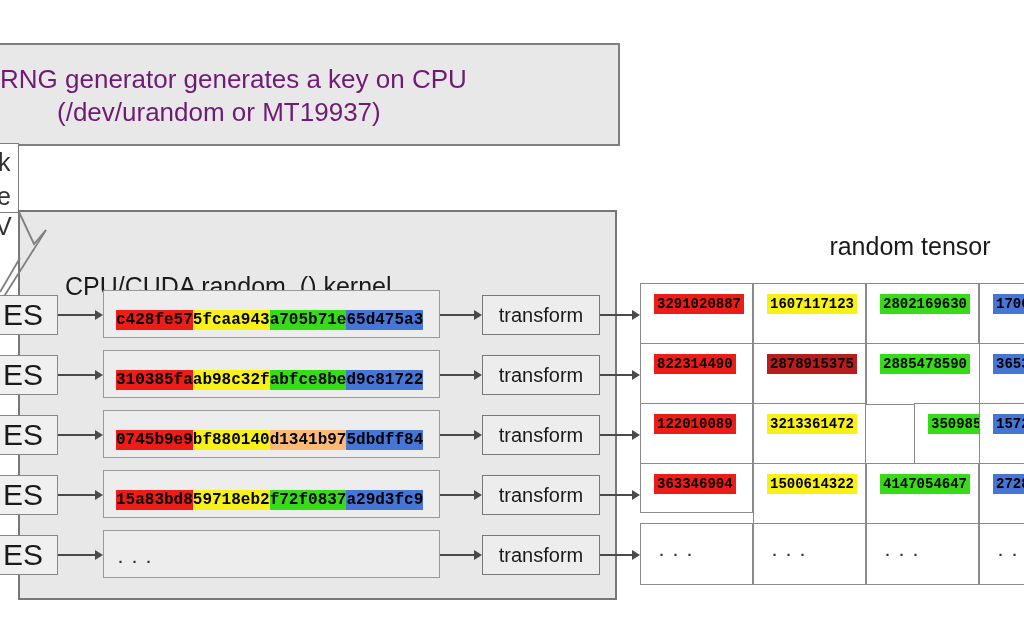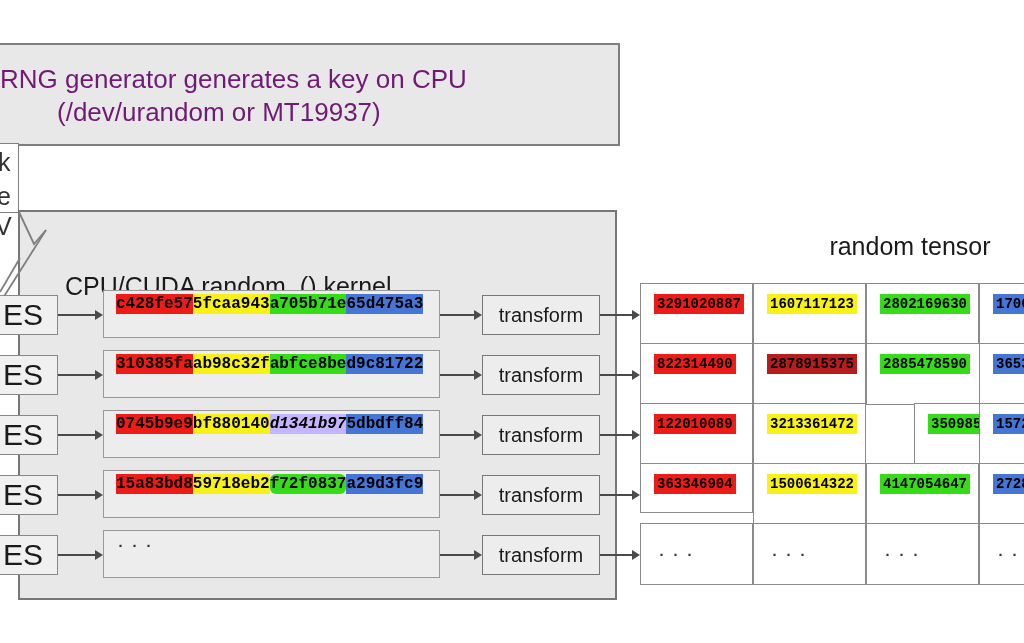--- a/index.html
+++ b/index.html
@@ -8,21 +8,21 @@
   .box{position:absolute;box-sizing:border-box;}
   .rng-box{left:-40px;top:43px;width:660px;height:103px;background:#e8e8e8;border:2px solid #7f7f7f;}
   .rng-line{position:absolute;font-size:26px;color:#701a75;white-space:nowrap;}
   .callout-box{left:-30px;top:143px;width:49px;height:70px;background:#ffffff;border:1.5px solid #7f7f7f;}
   .callout-frag{position:absolute;font-size:25px;color:#333;}
   .kernel-box{left:18px;top:210px;width:599px;height:390px;background:#e8e8e8;border:2px solid #777;}
   .kernel-title{position:absolute;left:65px;top:228px;font-size:25px;color:#1a1a1a;white-space:nowrap;margin-top:44px;}
   .aes-box{left:-20px;width:78px;height:40px;background:#f0f0f0;border:1.5px solid #888;}
   .aes-label{position:absolute;left:22px;top:2px;font-size:30px;color:#1a1a1a;}
   .hex-box{left:103px;width:337px;height:48px;background:#ededed;border:1.5px solid #999;}
-  .hex-text{position:absolute;left:12px;top:4px;font-family:"Liberation Mono","DejaVu Sans Mono",monospace;
+  .hex-text{position:absolute;left:12px;top:20px;font-family:"Liberation Mono","DejaVu Sans Mono",monospace;
             font-weight:bold;font-size:16px;color:#000;white-space:nowrap;}
   .tf-box{left:482px;width:118px;height:40px;background:#ededed;border:1.5px solid #777;
           display:flex;align-items:center;justify-content:center;}
   .tf-label{font-size:20px;color:#1a1a1a;}
   .arrow-line{position:absolute;height:2px;background:#4a4a4a;}
   .arrow-head{position:absolute;width:0;height:0;border-top:5px solid transparent;
               border-bottom:5px solid transparent;border-left:8px solid #4a4a4a;}
   .tensor-title{position:absolute;left:760px;top:232px;width:300px;text-align:center;
                 font-size:25px;color:#1a1a1a;}
   .tensor-table{position:absolute;left:640px;top:283px;width:470px;height:300px;}
@@ -86,36 +86,36 @@
       <div class="arrow-line" style="left: 58px; top: 374px; width: 38px;"></div>
       <div class="arrow-head" style="left: 95px; top: 370px;"></div>
       <div class="arrow-line" style="left: 440px; top: 374px; width: 35px;"></div>
       <div class="arrow-head" style="left: 474px; top: 370px;"></div>
       <div class="arrow-line" style="left: 600px; top: 374px; width: 33px;"></div>
       <div class="arrow-head" style="left: 632px; top: 370px;"></div>
       <div class="box aes-box" style="top: 415px;">
         <span class="aes-label">ES</span>
       </div>
       <div class="box hex-box" style="top: 410px;">
-        <span class="hex-text"><span class="hex-seg" style="background: rgb(238, 28, 22);">0745b9e9</span><span class="hex-seg" style="background: rgb(247, 241, 24);">bf880140</span><span class="hex-seg" style="background: #c4b5fd; font-style: italic;">d1341b97</span><span class="hex-seg" style="background: rgb(69, 117, 213);">5dbdff84</span></span>
+        <span class="hex-text"><span class="hex-seg" style="background: rgb(238, 28, 22);">0745b9e9</span><span class="hex-seg" style="background: rgb(247, 241, 24);">bf880140</span><span class="hex-seg" style="background: #fdba74;">d1341b97</span><span class="hex-seg" style="background: rgb(69, 117, 213);">5dbdff84</span></span>
       </div>
       <div class="box tf-box" style="top: 415px;">
         <span class="tf-label">transform</span>
       </div>
       <div class="arrow-line" style="left: 58px; top: 434px; width: 38px;"></div>
       <div class="arrow-head" style="left: 95px; top: 430px;"></div>
       <div class="arrow-line" style="left: 440px; top: 434px; width: 35px;"></div>
       <div class="arrow-head" style="left: 474px; top: 430px;"></div>
       <div class="arrow-line" style="left: 600px; top: 434px; width: 33px;"></div>
       <div class="arrow-head" style="left: 632px; top: 430px;"></div>
       <div class="box aes-box" style="top: 475px;">
         <span class="aes-label">ES</span>
       </div>
       <div class="box hex-box" style="top: 470px;">
-        <span class="hex-text"><span class="hex-seg" style="background: rgb(238, 28, 22);">15a83bd8</span><span class="hex-seg" style="background: rgb(247, 241, 24);">59718eb2</span><span class="hex-seg" style="background: rgb(53, 220, 23); border-radius: 6px;">f72f0837</span><span class="hex-seg" style="background: rgb(69, 117, 213);">a29d3fc9</span></span>
+        <span class="hex-text"><span class="hex-seg" style="background: rgb(238, 28, 22);">15a83bd8</span><span class="hex-seg" style="background: rgb(247, 241, 24);">59718eb2</span><span class="hex-seg" style="background: rgb(53, 220, 23);">f72f0837</span><span class="hex-seg" style="background: rgb(69, 117, 213);">a29d3fc9</span></span>
       </div>
       <div class="box tf-box" style="top: 475px;">
         <span class="tf-label">transform</span>
       </div>
       <div class="arrow-line" style="left: 58px; top: 494px; width: 38px;"></div>
       <div class="arrow-head" style="left: 95px; top: 490px;"></div>
       <div class="arrow-line" style="left: 440px; top: 494px; width: 35px;"></div>
       <div class="arrow-head" style="left: 474px; top: 490px;"></div>
       <div class="arrow-line" style="left: 600px; top: 494px; width: 33px;"></div>
       <div class="arrow-head" style="left: 632px; top: 490px;"></div>

